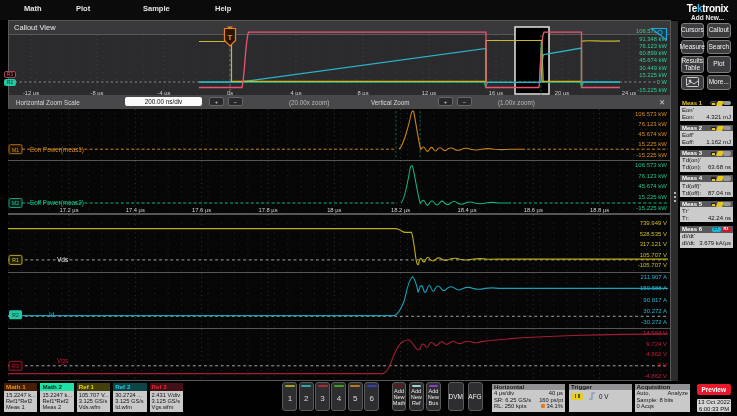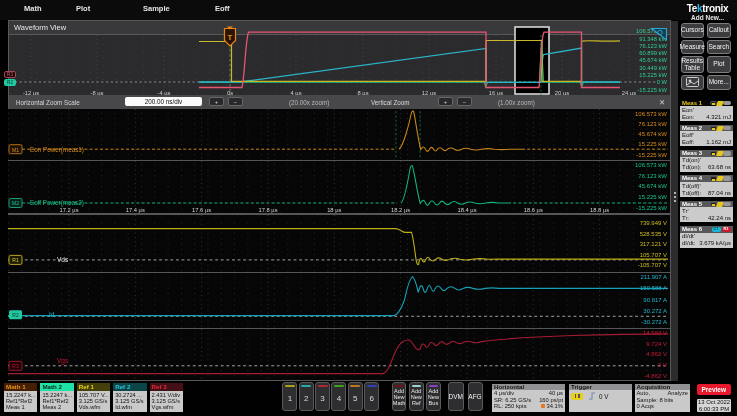--- a/index.html
+++ b/index.html
@@ -22,24 +22,24 @@
 .pan .ln{font-size:5.8px;color:#151515;line-height:6.6px;padding:0 2px;white-space:nowrap}
 .mh{position:absolute;left:680px;width:53px;height:6.5px;background:#58585a;color:#fff;font-size:6px;font-weight:bold;line-height:6.5px;padding-left:2px}
 .mb{position:absolute;left:680px;width:53px;height:15px;background:#cbcbcb;color:#111;font-size:6px;line-height:6.9px;padding:0.8px 2px 0 2px}
 .mb .v{float:right}
 </style></head><body>
 
 <div class="a" style="left:0;top:0;width:737px;height:20px;background:#0b0b0c"></div>
 <div class="a mi" style="left:24px;top:4px">Math</div>
 <div class="a mi" style="left:76px;top:4px">Plot</div>
 <div class="a mi" style="left:143px;top:4px">Sample</div>
-<div class="a mi" style="left:215px;top:4px">Eoff</div>
+<div class="a mi" style="left:215px;top:4px">Help</div>
 
 <div class="a" style="left:8px;top:20px;width:663px;height:361px;background:#070708;border:1px solid #58585a"></div>
-<div class="a" style="left:8px;top:20px;width:663px;height:15px;background:#39393b;border:1px solid #58585a;color:#e8e8e8;font-size:7.5px;line-height:14px;padding-left:5px">Waveform View</div>
+<div class="a" style="left:8px;top:20px;width:663px;height:15px;background:#39393b;border:1px solid #58585a;color:#e8e8e8;font-size:7.5px;line-height:14px;padding-left:5px">Callout View</div>
 
 <div class="a" style="left:9px;top:35px;width:661px;height:60px;background:#2b2b2d"></div>
 
 <div class="a" style="left:9px;top:95px;width:661px;height:13.5px;background:#48484a;color:#d8d8d8;font-size:6.3px">
  <span class="a" style="left:7px;top:3.5px">Horizontal Zoom Scale</span>
  <div class="a" style="left:116px;top:1.8px;width:77px;height:9.5px;background:#fafafa;border-radius:2px;color:#111;text-align:center;line-height:9.5px;font-size:6.3px">200.00 ns/div</div>
  <div class="a" style="left:200px;top:2.2px;width:15px;height:8.6px;background:#29292b;border:1px solid #666;border-radius:2px;color:#ccc;text-align:center;line-height:8px;font-size:6px">+</div>
  <div class="a" style="left:219px;top:2.2px;width:15px;height:8.6px;background:#29292b;border:1px solid #666;border-radius:2px;color:#ccc;text-align:center;line-height:8px;font-size:6px">−</div>
  <span class="a" style="left:280px;top:3.5px;color:#b8b8b8">(20.00x zoom)</span>
  <span class="a" style="left:362px;top:3.5px">Vertical Zoom</span>

